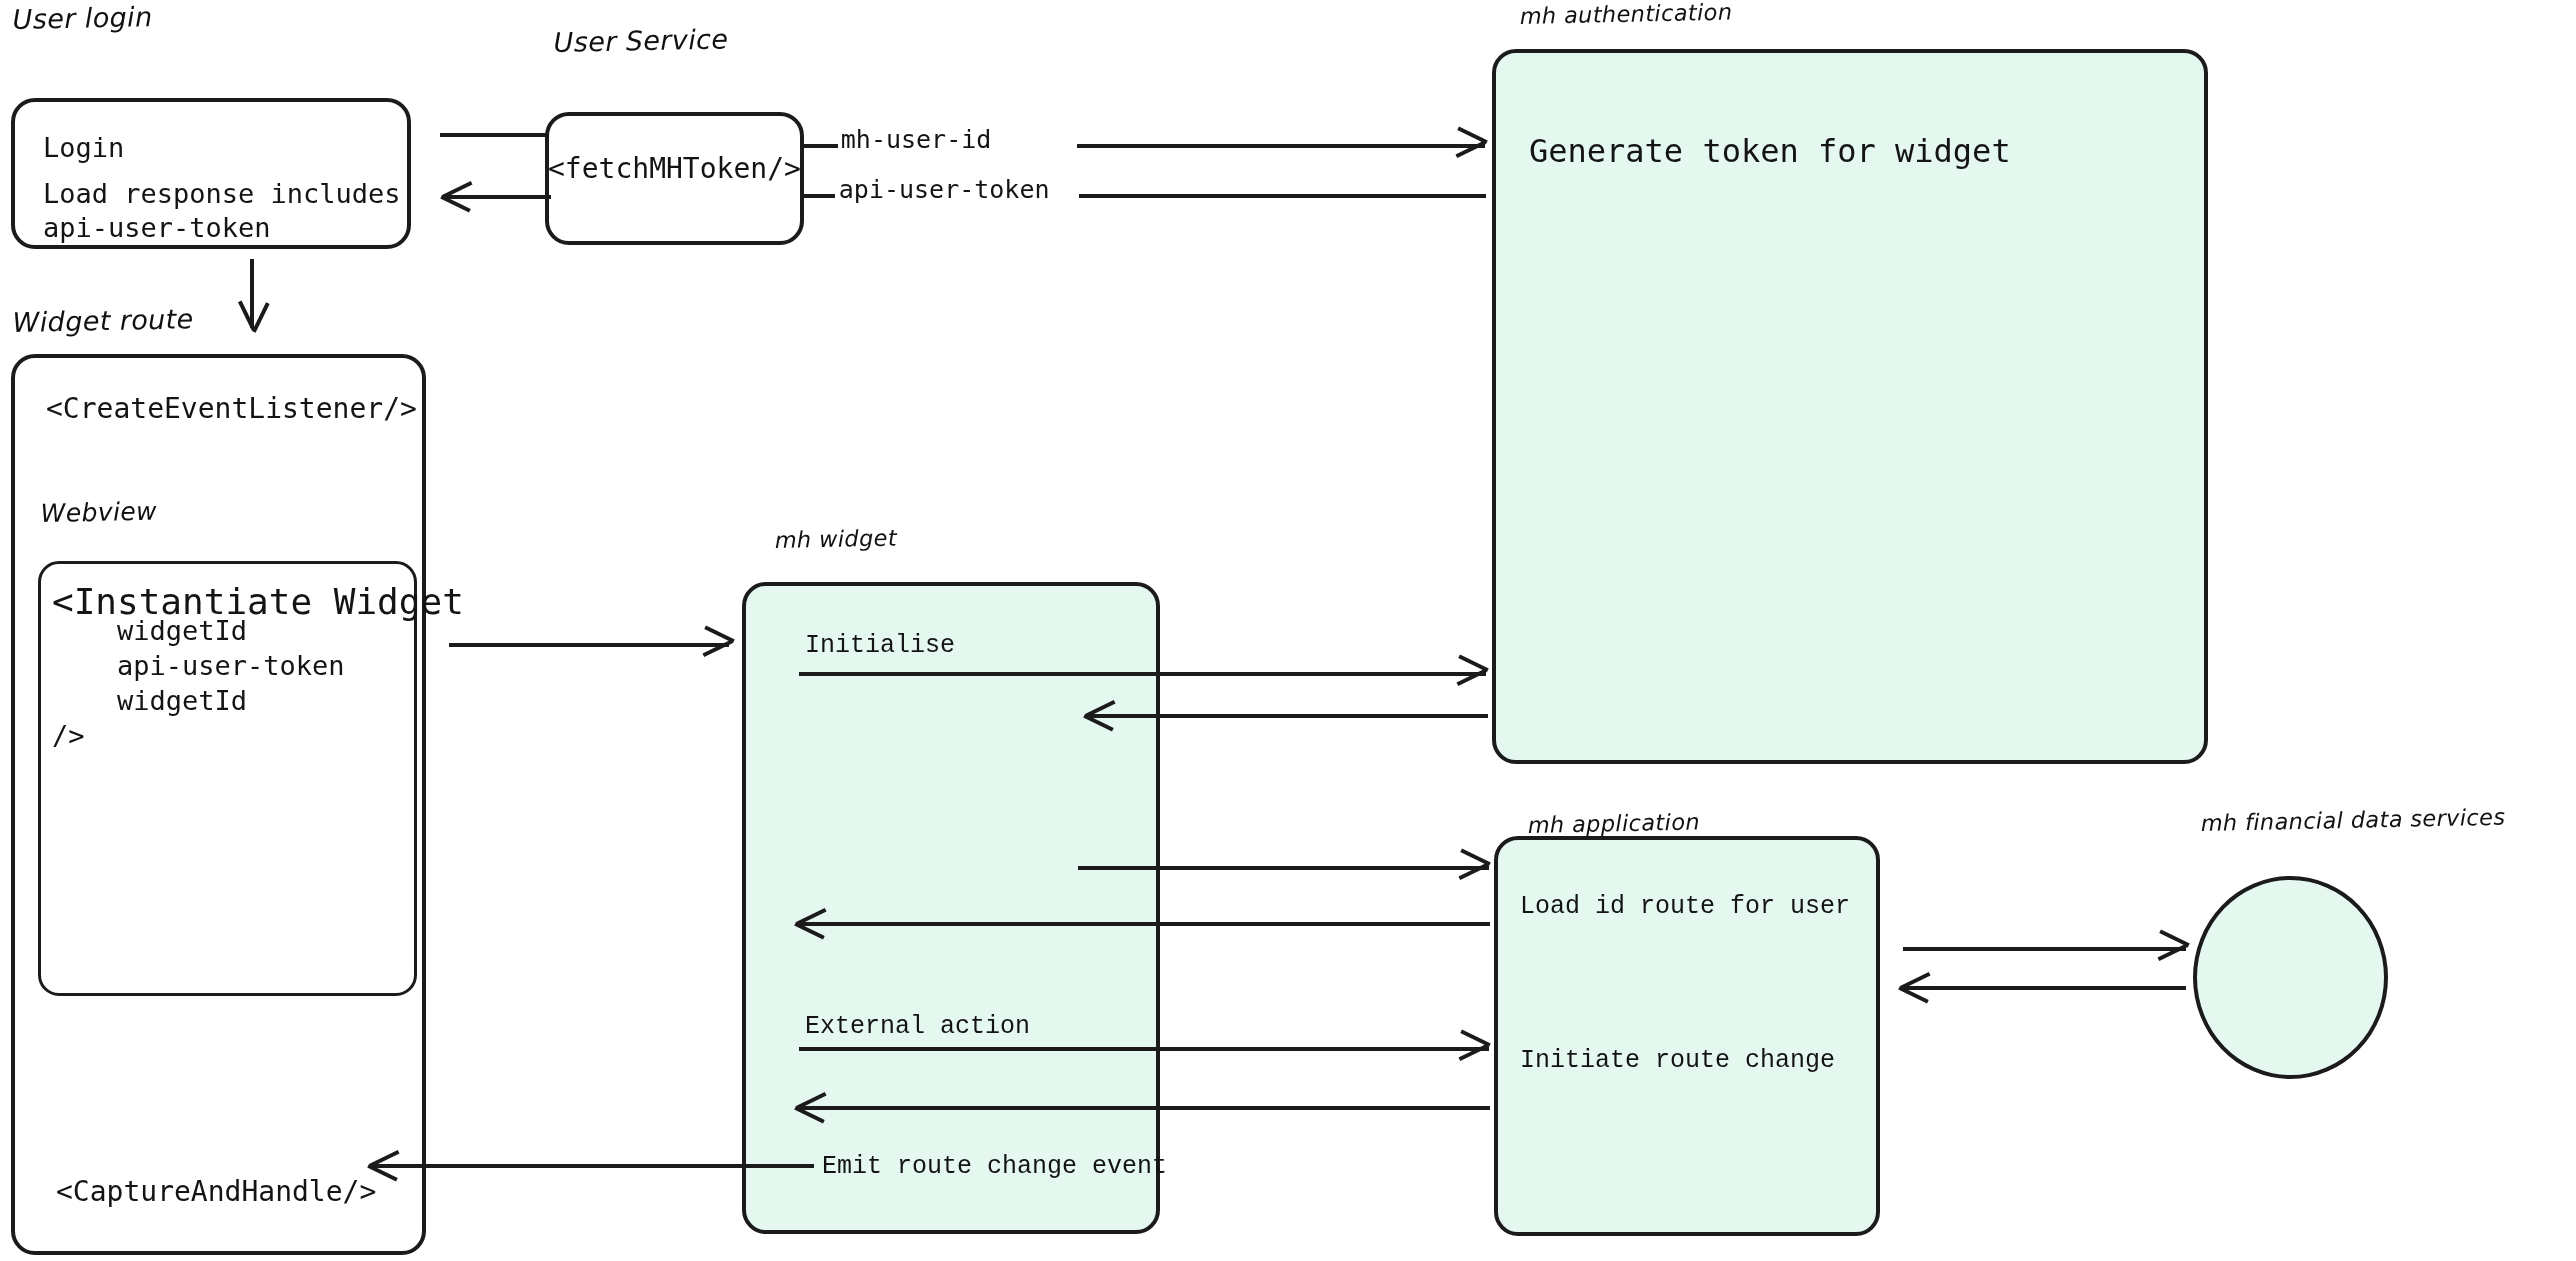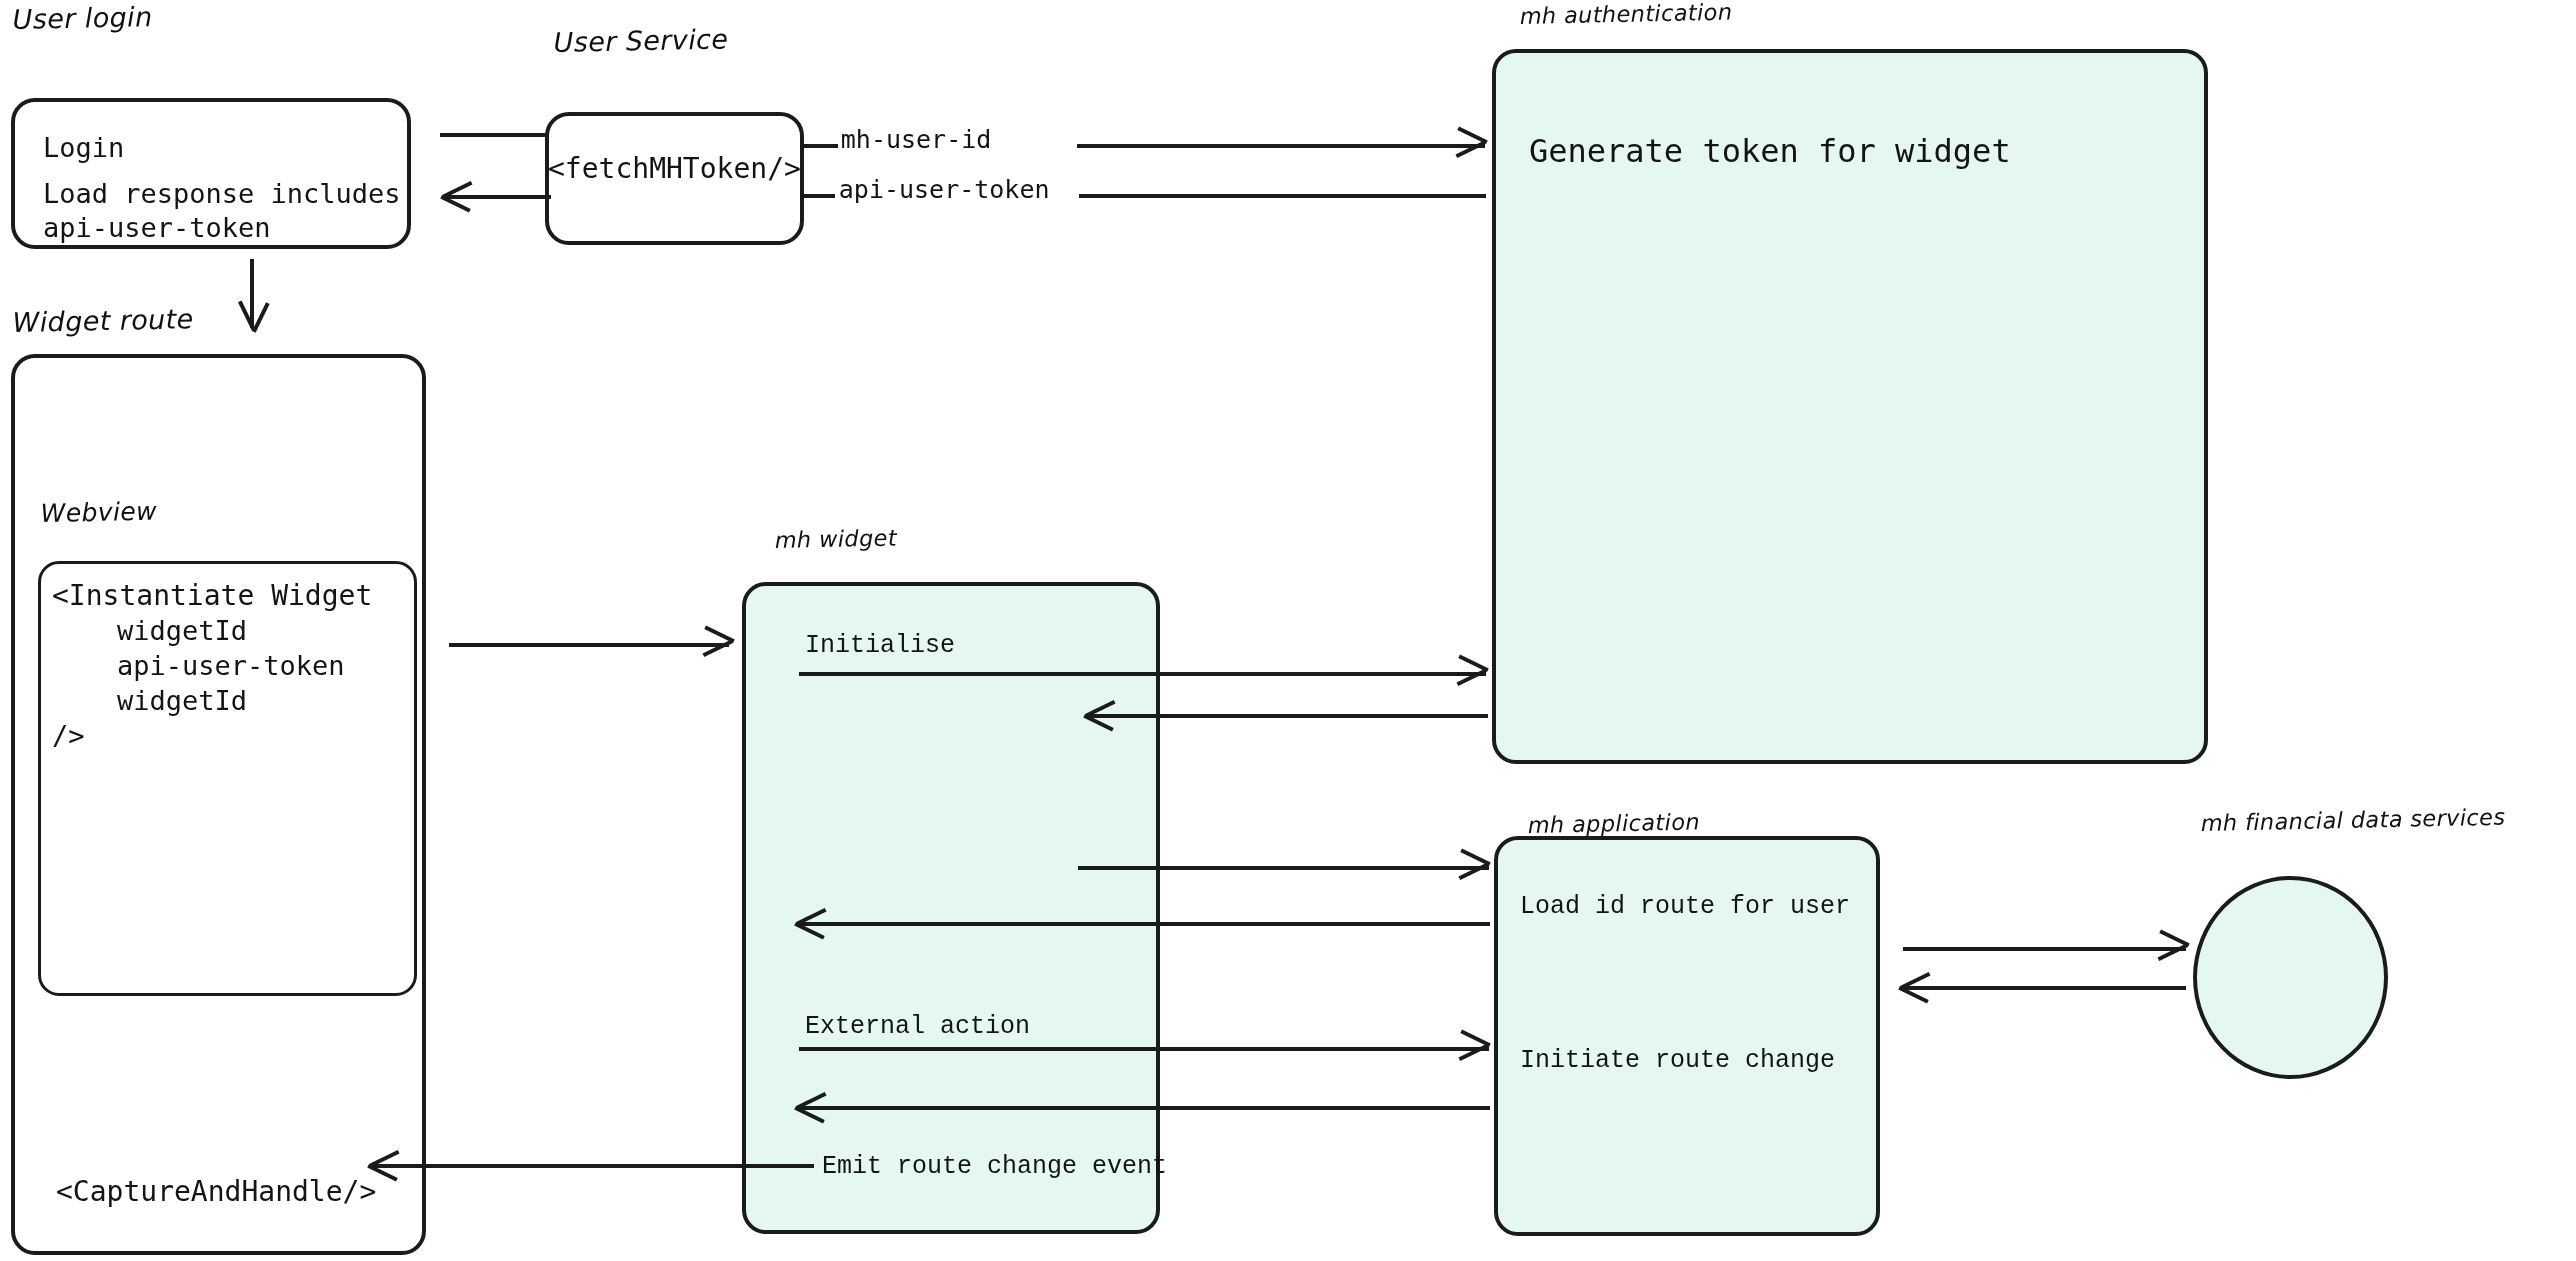--- a/index.html
+++ b/index.html
@@ -160,26 +160,27 @@
   <div class="handwrite" style="left:12.6px; top:307px; font-size:27px;">Widget route</div>
 
   <div class="vline" style="left:250px; top:259px; height:69px;"></div>
   <div class="ah down" style="left:252px; top:331px;">
       <i></i>
       <i></i>
     </div>
 
   <div class="node" style="left:11.2px; top:354px; width:415px; height:901px;">
   </div>
+  <div class="mono" style="left:46px; top:389px; font-size:28px;">&lt;CreateEventListener/&gt;</div>
 
   <div class="handwrite" style="left:41px; top:499px; font-size:25px;">Webview</div>
 
   <div class="node" style="left:38px; top:561px; width:379px; height:435px; border-width:3.5px; border-radius:21px;">
   </div>
-  <div class="mono" style="left:52px; top:576px; font-size:28px;text-align:right;">&lt;Instantiate Widget</div>
+  <div class="mono" style="left:52px; top:576px; font-size:36px;text-align:right;">&lt;Instantiate Widget</div>
   <div class="mono" style="left:52px; top:611px; font-size:27px;">    widgetId</div>
   <div class="mono" style="left:52px; top:646px; font-size:27px;">    api-user-token</div>
   <div class="mono" style="left:52px; top:681px; font-size:27px;">    widgetId</div>
   <div class="mono" style="left:52px; top:716px; font-size:27px;">/&gt;</div>
 
   <div class="mono" style="left:56px; top:1172px; font-size:28px;">&lt;CaptureAndHandle/&gt;</div>
 
   <div class="handwrite" style="left:775px; top:527px; font-size:22.4px;">mh widget</div>
 
   <div class="node mint" style="left:742px; top:582px; width:418px; height:652px;">

